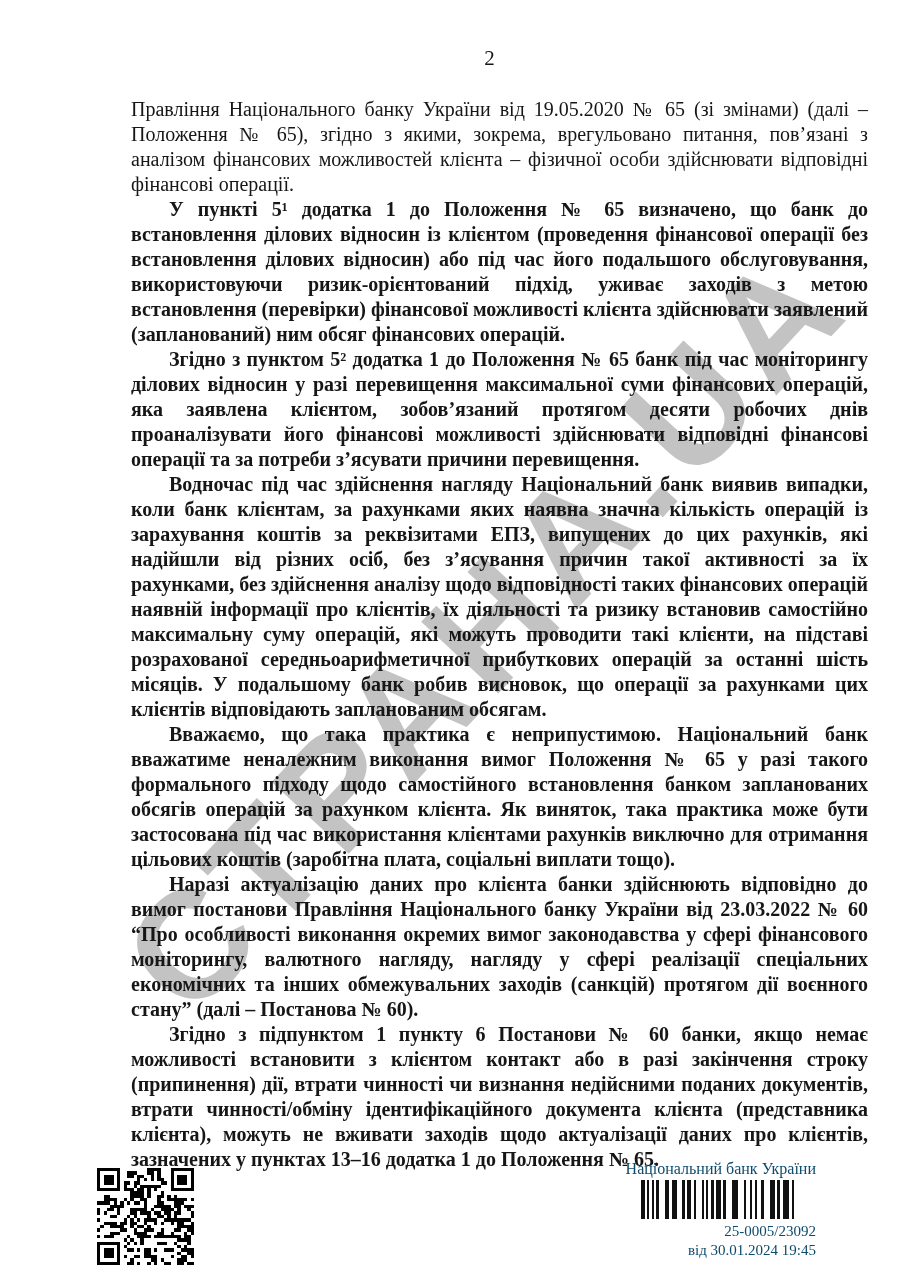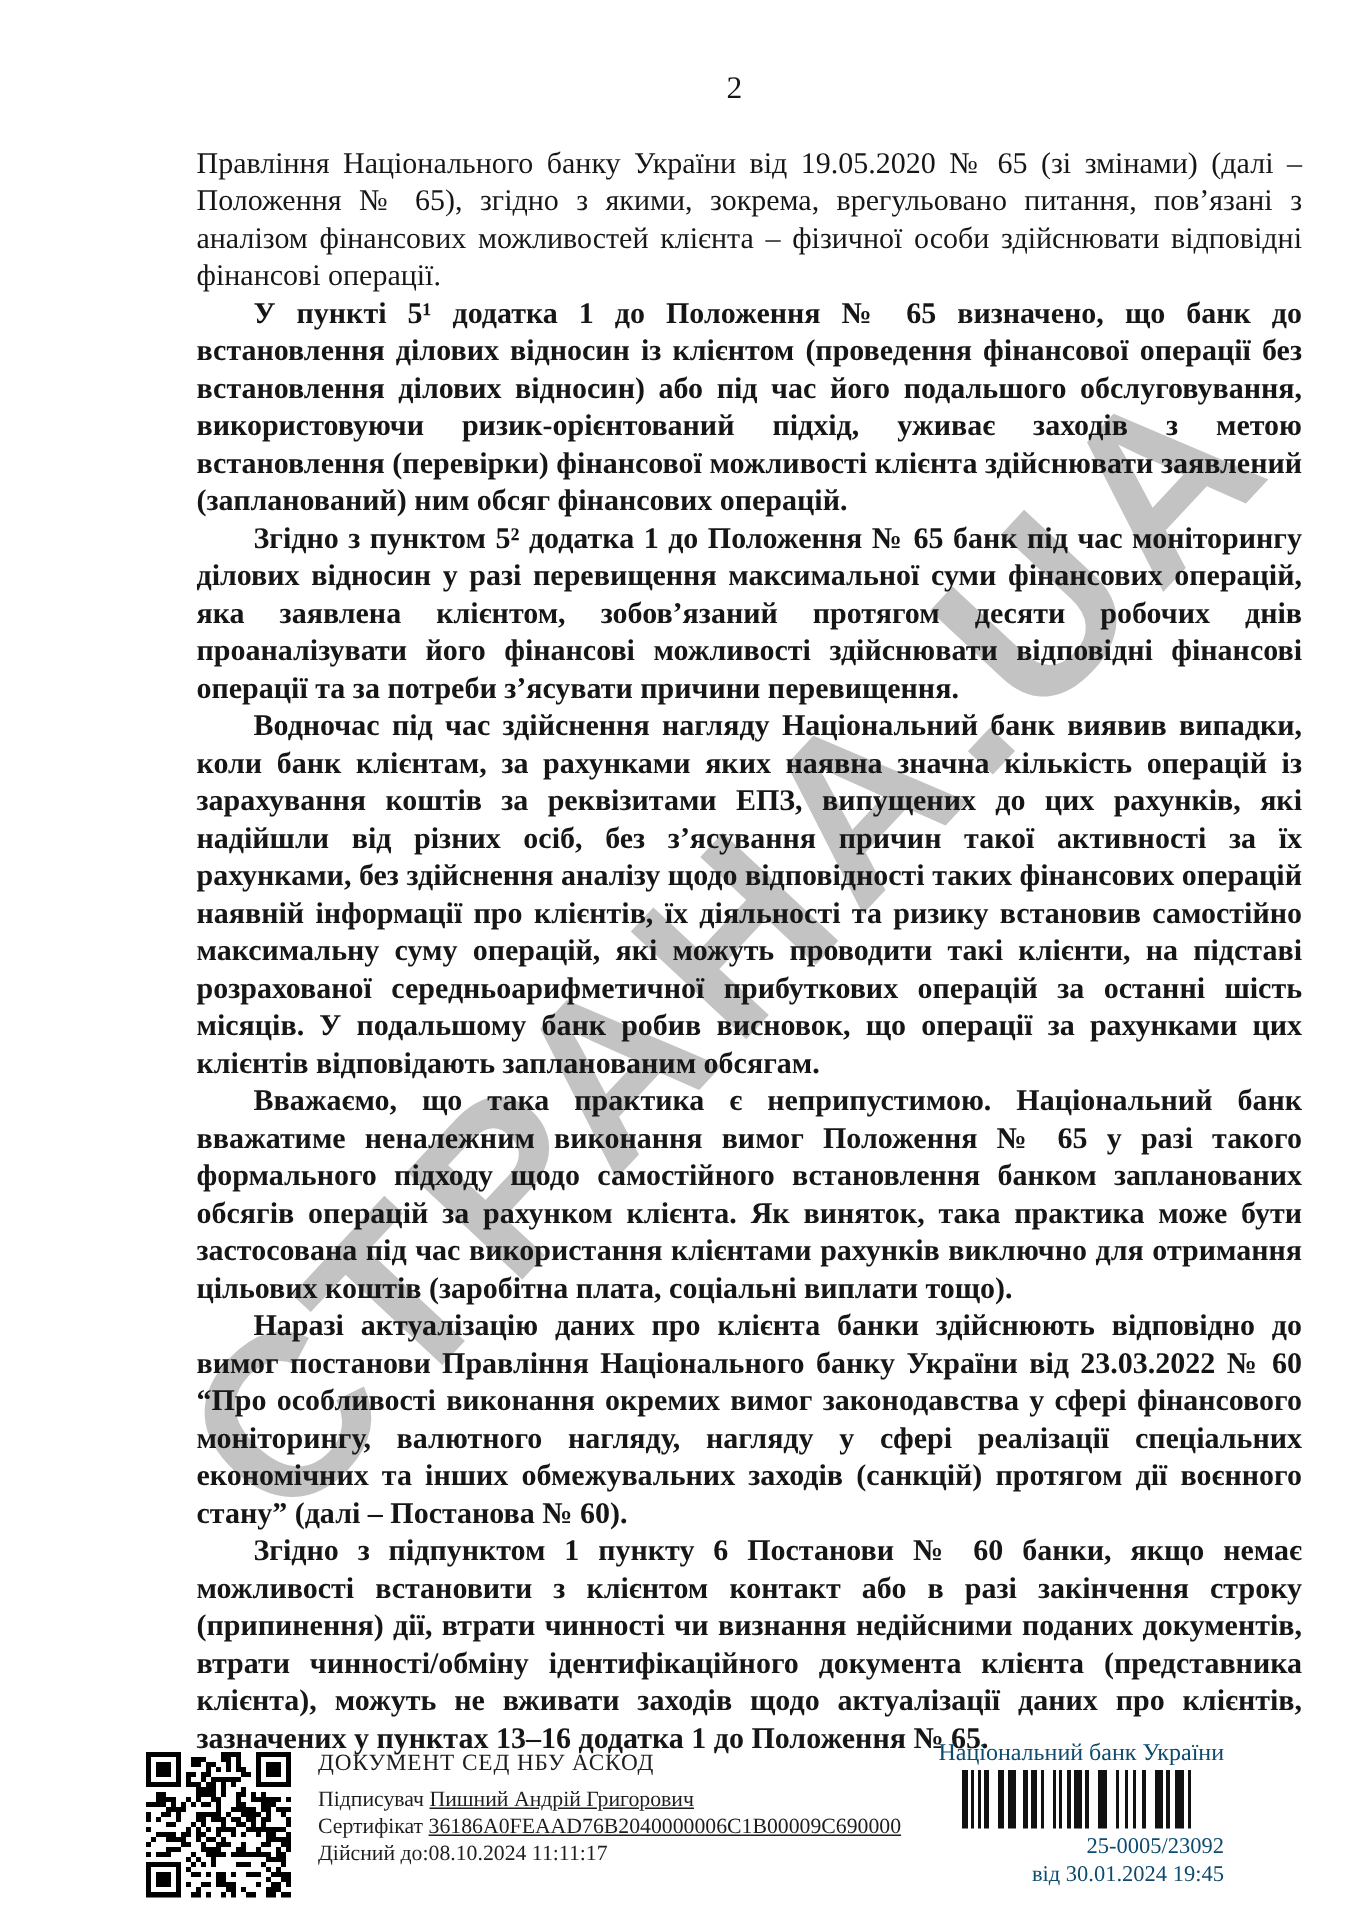--- a/index.html
+++ b/index.html
@@ -393,26 +393,20 @@
         <rect x="1" y="1" width="5" height="5" fill="#fff"></rect>
         <rect x="2" y="2" width="3" height="3" fill="#000"></rect>
         <rect x="22" y="0" width="7" height="7" fill="#000"></rect>
         <rect x="23" y="1" width="5" height="5" fill="#fff"></rect>
         <rect x="24" y="2" width="3" height="3" fill="#000"></rect>
         <rect x="0" y="22" width="7" height="7" fill="#000"></rect>
         <rect x="1" y="23" width="5" height="5" fill="#fff"></rect>
         <rect x="2" y="24" width="3" height="3" fill="#000"></rect>
       </svg>
 
-    <div class="sig">
-      <div class="sig-title">ДОКУМЕНТ СЕД НБУ АСКОД</div>
-      <div><span>Підписувач </span><span class="u">Пишний Андрій Григорович</span></div>
-      <div><span>Сертифікат </span><span class="u">36186A0FEAAD76B2040000006C1B00009C690000</span></div>
-      <div>Дійсний до:08.10.2024 11:11:17</div>
-    </div>
 
     <div class="reg">
       <div class="reg-org">Національний банк України</div>
       <svg class="barcode" id="barcode-svg" viewBox="0 0 154 39" preserveAspectRatio="none" shape-rendering="crispEdges">
           <rect x="0" y="0" width="4" height="39" fill="#111"></rect>
           <rect x="6" y="0" width="2" height="39" fill="#111"></rect>
           <rect x="11" y="0" width="2" height="39" fill="#111"></rect>
           <rect x="15" y="0" width="3" height="39" fill="#111"></rect>
           <rect x="24" y="0" width="4" height="39" fill="#111"></rect>
           <rect x="31" y="0" width="5" height="39" fill="#111"></rect>

